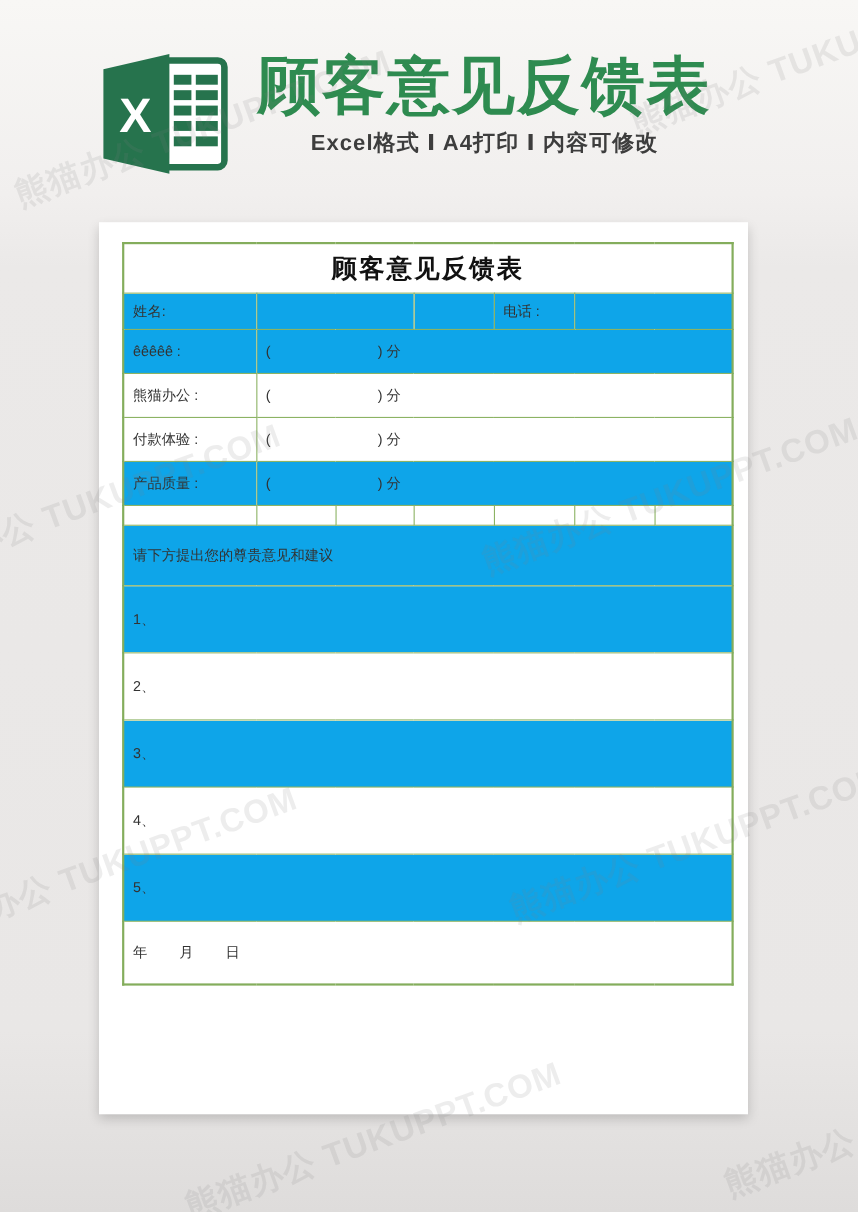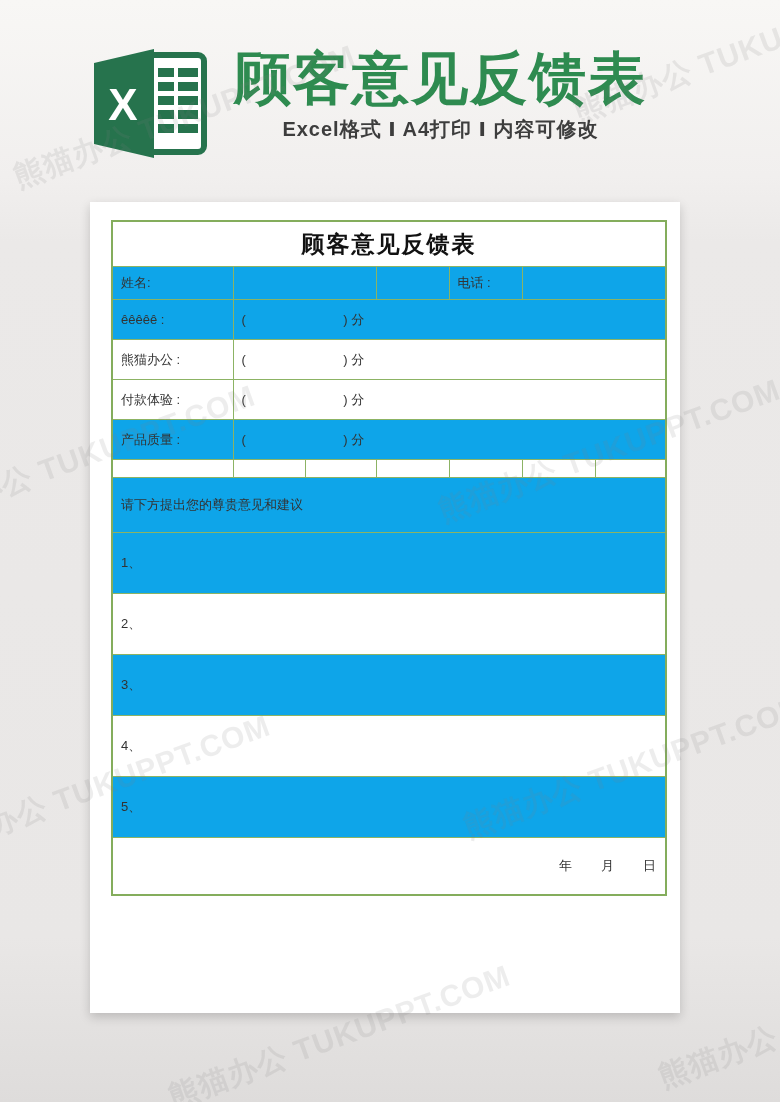--- a/index.html
+++ b/index.html
@@ -34,21 +34,21 @@
   tr.green td{background:#0ea5e9;}
   tr.white td{background:#ffffff;}
   tr.r-title td{height:44px;font-size:23px;font-weight:bold;color:#111;text-align:center;letter-spacing:2px;}
   tr.r-name td{height:32px;}
   tr.r-instr td{height:40px;}
   tr.r-score td{height:39px;}
   tr.r-star td{height:37px;}
   tr.r-spacer td{height:17px;padding:0;}
   tr.r-sughead td{height:54px;margin-left:40px;}
   tr.r-suggest td{height:60px;}
-  tr.r-date td{height:56px;text-align:right;letter-spacing:1px;}
+  tr.r-date td{height:56px;text-align:left;letter-spacing:1px;}
   
   .wm{
     position:absolute;z-index:5;white-space:nowrap;pointer-events:none;
     font-size:30px;font-weight:700;letter-spacing:1px;color:rgba(128,128,128,0.14);
     transform:rotate(-20deg);transform-origin:left center;
   }
   .wm1{left:15px;top:158px;}
   .wm2{left:575px;top:92px;}
   .wm3{left:-85px;top:498px;}
   .wm4{left:440px;top:492px;}

